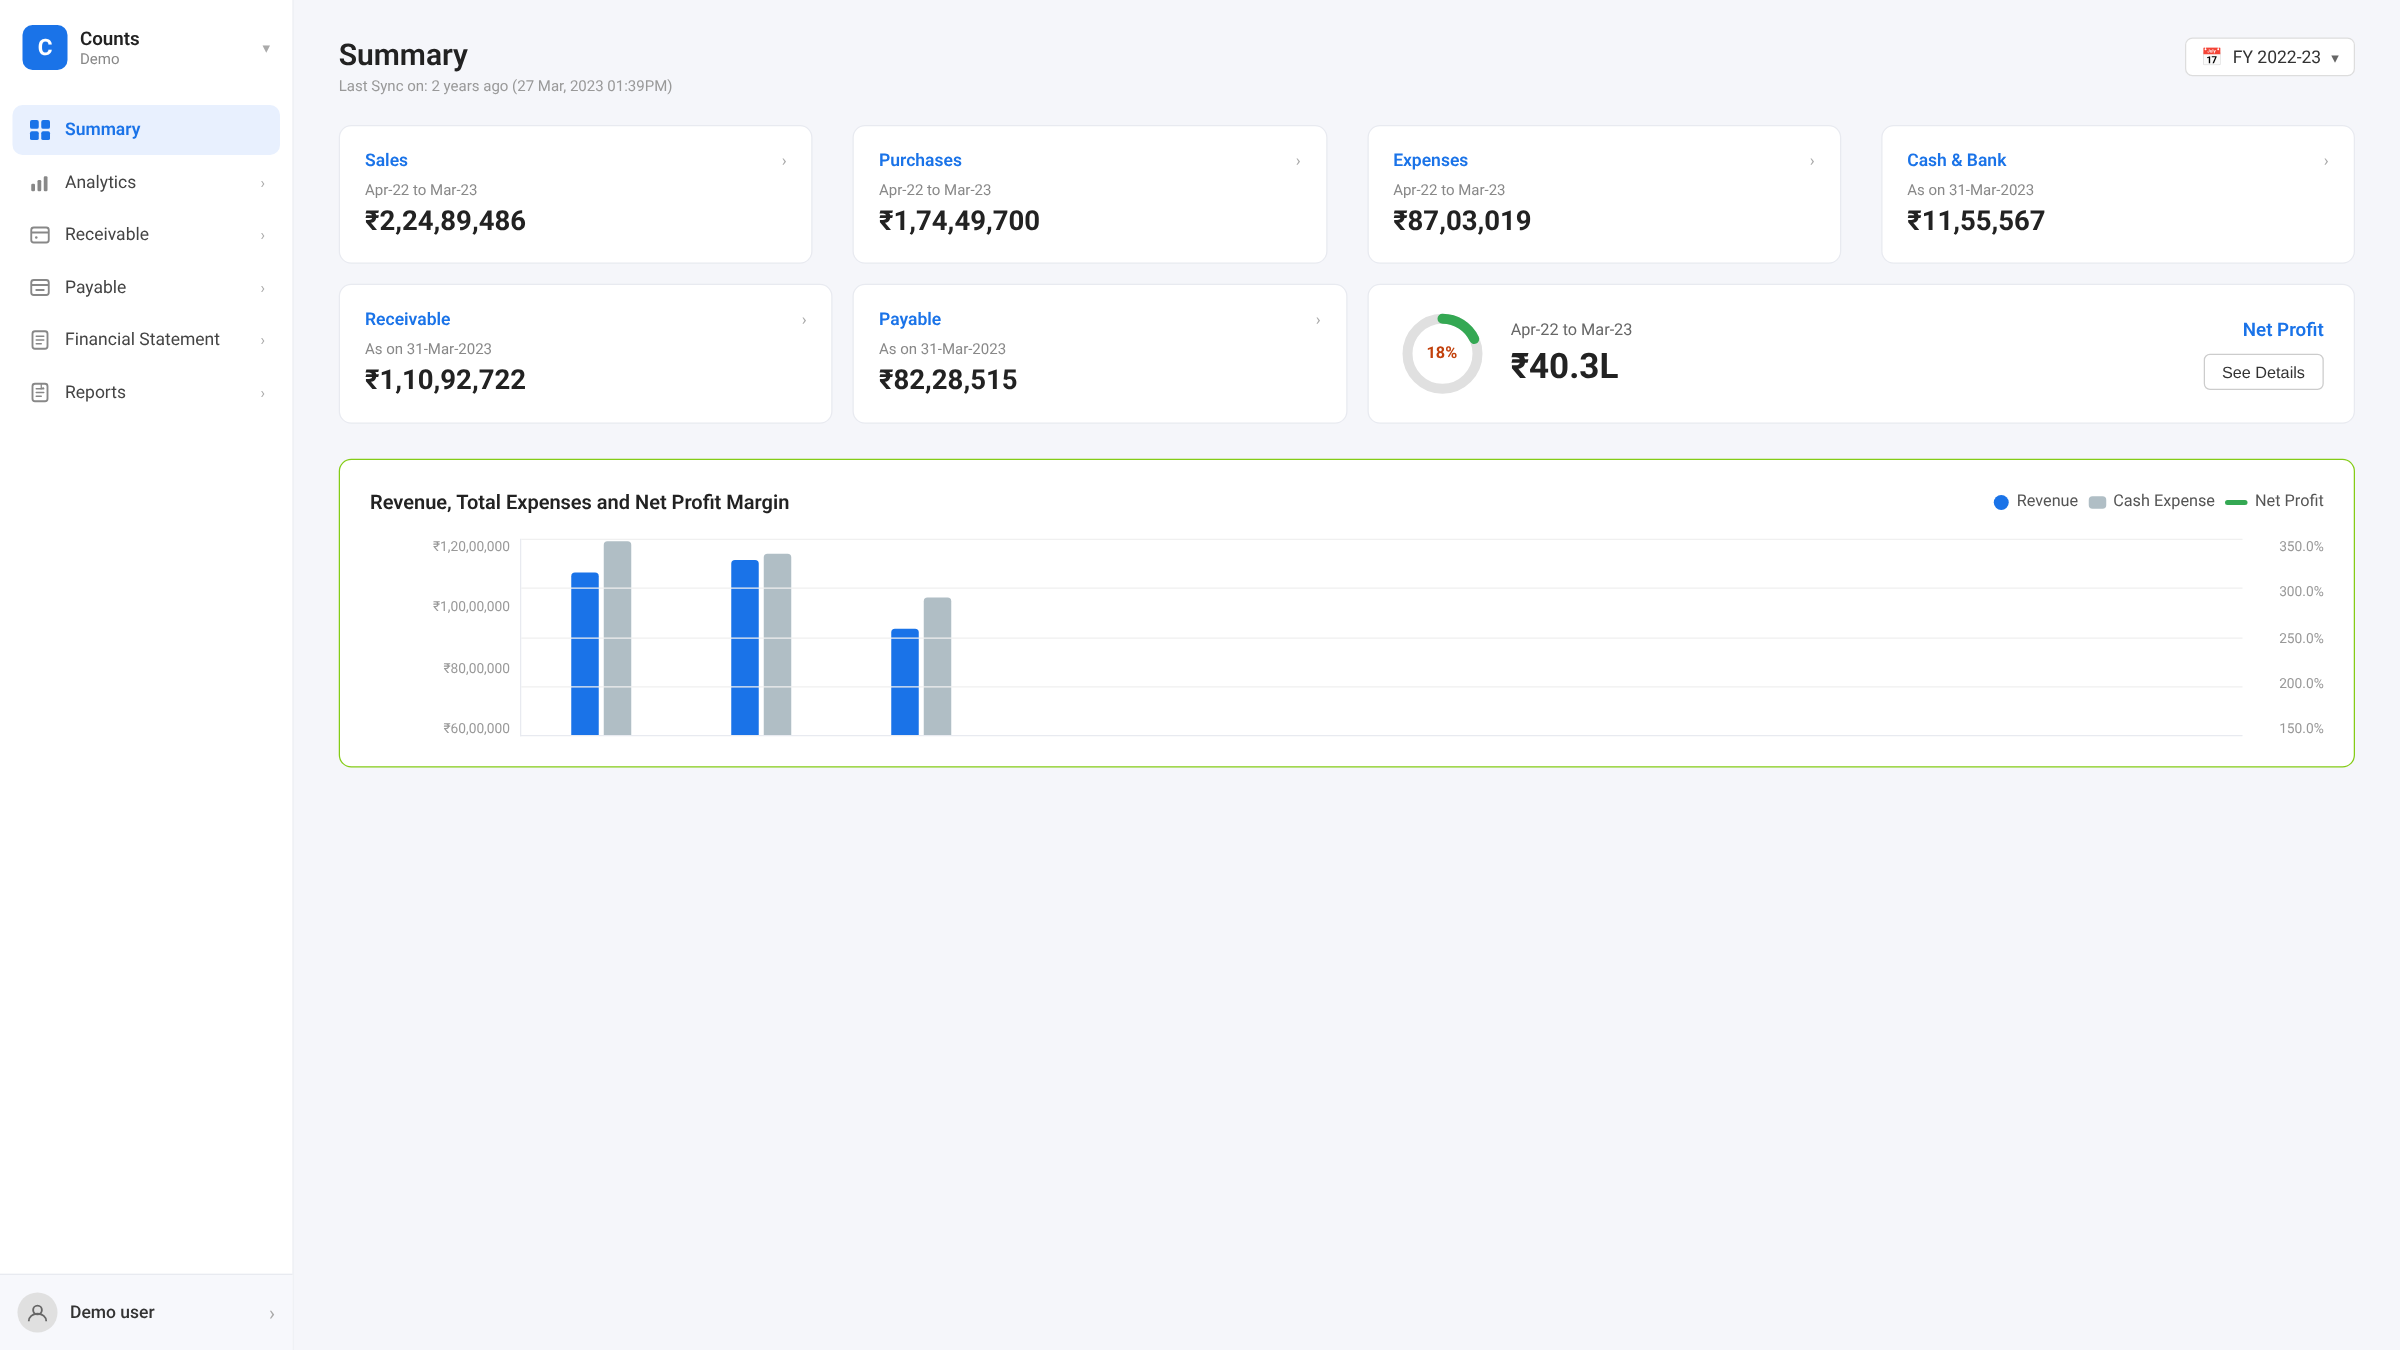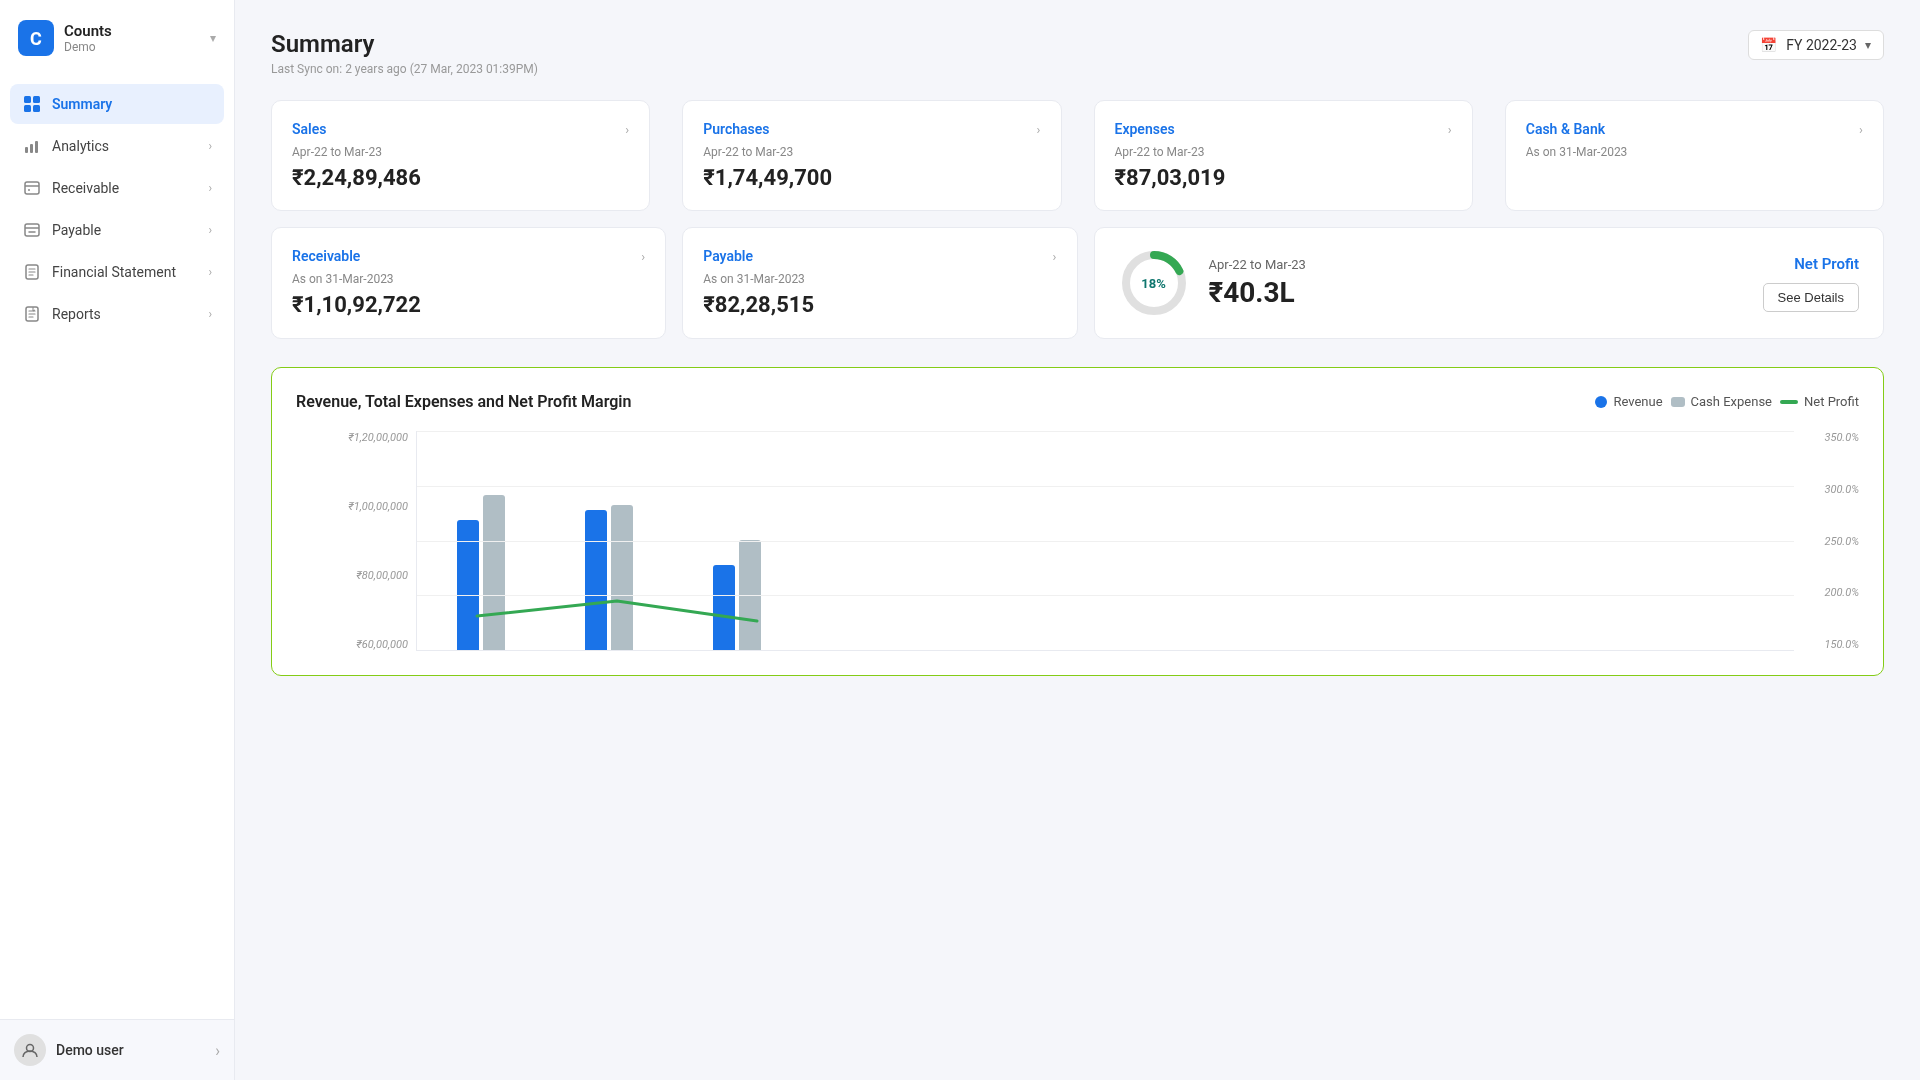--- a/index.html
+++ b/index.html
@@ -152,21 +152,21 @@
       width: 70px;
       height: 70px;
     }
     .donut-svg { transform: rotate(-90deg); }
     .donut-text {
       position: absolute;
       top: 50%; left: 50%;
       transform: translate(-50%, -50%);
       font-size: 13px;
       font-weight: 700;
-      color: #0f766e;
+      color: #c2410c;
     }
 
     .net-profit-info { flex: 1; }
     .net-profit-period { font-size: 13px; color: #666; margin-bottom: 4px; }
     .net-profit-amount { font-size: 28px; font-weight: 700; color: #222; }
 
     .net-profit-label-area { text-align: right; }
     .net-profit-title { font-size: 15px; font-weight: 600; color: #1a73e8; margin-bottom: 10px; }
     .see-details-btn {
       border: 1px solid #ccc;
@@ -341,20 +341,21 @@
       </div>
       <div class="card-period">Apr-22 to Mar-23</div>
       <div class="card-amount">₹87,03,019</div>
     </div>
     <div class="card">
       <div class="card-header">
         <span class="card-title">Cash &amp; Bank</span>
         <span class="card-chevron">›</span>
       </div>
       <div class="card-period">As on 31-Mar-2023</div>
+      <div class="card-amount">₹11,55,567</div>
     </div>
   </div>
 
   <div class="cards-row2">
     <div class="card">
       <div class="card-header">
         <span class="card-title">Receivable</span>
         <span class="card-chevron">›</span>
       </div>
       <div class="card-period">As on 31-Mar-2023</div>
@@ -403,21 +404,21 @@
           <div class="legend-dot expense"></div>
           <span>Cash Expense</span>
         </div>
         <div class="legend-item">
           <div style="width:18px;height:4px;background:#34a853;border-radius:2px;"></div>
           <span>Net Profit</span>
         </div>
       </div>
     </div>
 
-    <div style="display:flex; position:relative; height:220px;font-style:italic;">
+    <div style="display:flex; position:relative; height:158px;">
 
       <div style="width:120px; display:flex; flex-direction:column; justify-content:space-between; font-size:11px; color:#999; padding-right:8px; text-align:right;">
         <span>₹1,20,00,000</span>
         <span>₹1,00,00,000</span>
         <span>₹80,00,000</span>
         <span>₹60,00,000</span>
       </div>
 
       <div style="flex:1; position:relative; border-left:1px solid #e8eaf0; border-bottom:1px solid #e8eaf0;">
 

